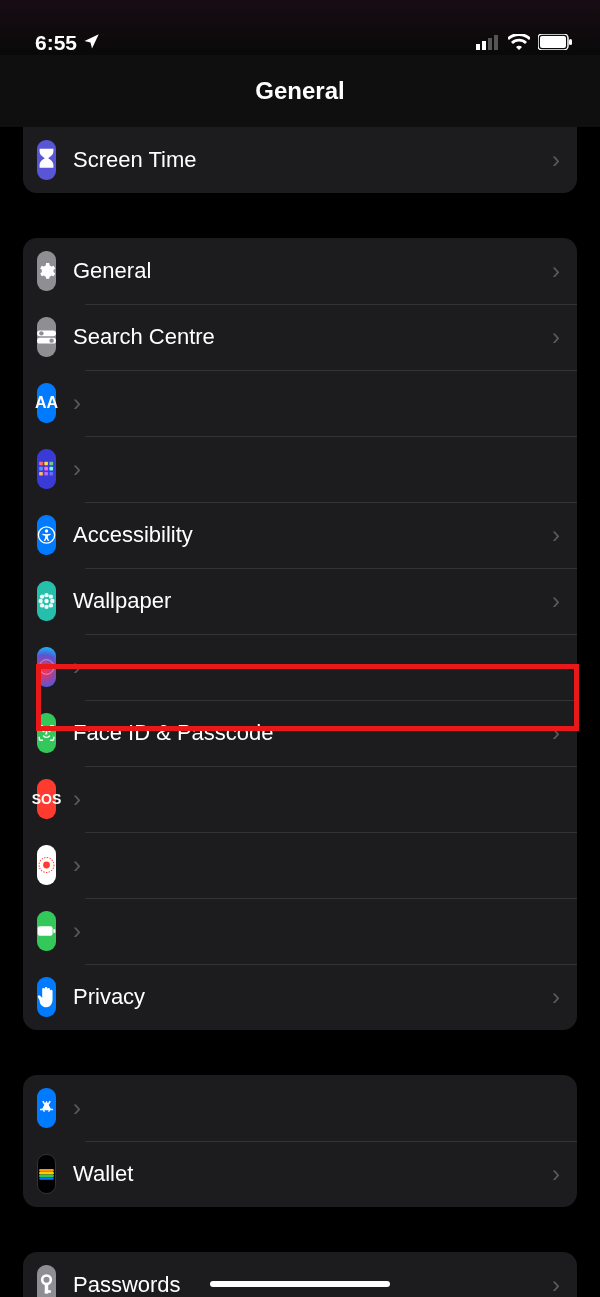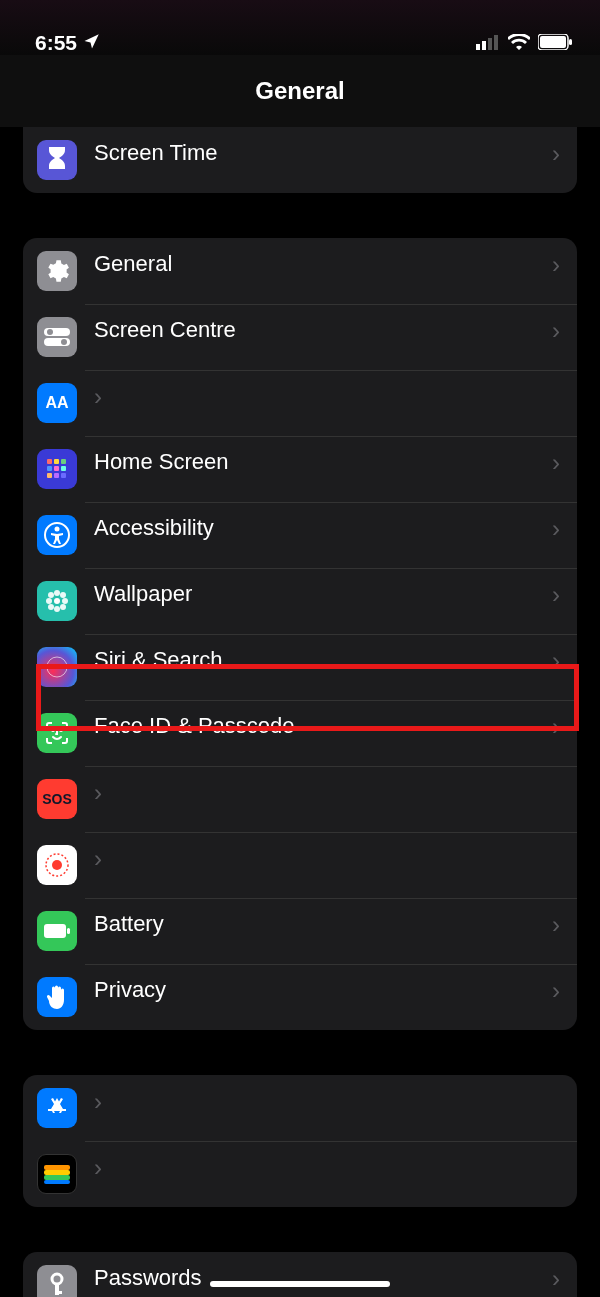--- a/index.html
+++ b/index.html
@@ -37,36 +37,36 @@
     .group {
       margin: 0 23px 45px 23px;
       background: #1c1c1e;
       border-radius: 14px;
       overflow: hidden;
     }
     .group:first-of-type { margin-top: 0; }
     .group.top-partial { border-top-left-radius: 0; border-top-right-radius: 0; }
     .row {
       display: flex;
-      align-items: flex-start;
+      align-items: center;
       padding: 13px 17px 13px 14px;
       min-height: 62px;
       position: relative;
     }
     .row + .row::before {
       content: "";
       position: absolute;
       top: 0;
       left: 62px;
       right: 0;
       height: 1px;
       background: #333;
     }
     .icon-wrap {
-      width: 40px;
+      width: 19px;
       height: 40px;
       border-radius: 9px;
       display: flex;
       align-items: center;
       justify-content: center;
       margin-right: 17px;
       flex-shrink: 0;
     }
     .row-label {
       flex: 1;
@@ -170,21 +170,21 @@
   </div>
   <div class="row">
     <div class="icon-wrap bg-gray">
       <svg width="26" height="22" viewBox="0 0 26 22">
           <rect x="0" y="2" width="26" height="8" rx="4" fill="#fff"></rect>
           <circle cx="6" cy="6" r="3" fill="#8e8e93"></circle>
           <rect x="0" y="12" width="26" height="8" rx="4" fill="#fff"></rect>
           <circle cx="20" cy="16" r="3" fill="#8e8e93"></circle>
         </svg>
     </div>
-    <span class="row-label">Screen Centre</span>
+    <span class="row-label">Search Centre</span>
     <span class="chevron">›</span>
   </div>
   <div class="row">
     <div class="icon-wrap bg-blue">
       <span style="color:#fff;font-size:16px;font-weight:700;">AA</span>
     </div>
     <span class="chevron">›</span>
   </div>
   <div class="row">
     <div class="icon-wrap bg-blue" style="background:#3a3ad6;">
@@ -193,21 +193,20 @@
           <rect x="10" y="3" width="5" height="5" rx="1" fill="#ffd93d"></rect>
           <rect x="17" y="3" width="5" height="5" rx="1" fill="#6bcf7f"></rect>
           <rect x="3" y="10" width="5" height="5" rx="1" fill="#4d96ff"></rect>
           <rect x="10" y="10" width="5" height="5" rx="1" fill="#ff6bcf"></rect>
           <rect x="17" y="10" width="5" height="5" rx="1" fill="#6bffe6"></rect>
           <rect x="3" y="17" width="5" height="5" rx="1" fill="#ffb86b"></rect>
           <rect x="10" y="17" width="5" height="5" rx="1" fill="#b86bff"></rect>
           <rect x="17" y="17" width="5" height="5" rx="1" fill="#6b6bff"></rect>
         </svg>
     </div>
-    <span class="row-label">Home Screen</span>
     <span class="chevron">›</span>
   </div>
   <div class="row">
     <div class="icon-wrap bg-blue">
       <svg width="28" height="28" viewBox="0 0 28 28">
           <circle cx="14" cy="14" r="12" fill="none" stroke="#fff" stroke-width="2"></circle>
           <circle cx="14" cy="8" r="2.5" fill="#fff"></circle>
           <path d="M8 12l6 1 6-1v2l-4 1v3l2 5h-2l-2-4-2 4h-2l2-5v-3l-4-1z" fill="#fff"></path>
         </svg>
     </div>
@@ -230,58 +229,56 @@
     </div>
     <span class="row-label">Wallpaper</span>
     <span class="chevron">›</span>
   </div>
   <div class="row">
     <div class="icon-wrap bg-siri">
       <svg width="26" height="26" viewBox="0 0 26 26">
           <circle cx="13" cy="13" r="10" fill="none" stroke="#fff" stroke-width="1" opacity="0.6"></circle>
         </svg>
     </div>
-    <span class="row-label">Siri &amp; Search</span>
     <span class="chevron">›</span>
   </div>
   <div class="row">
     <div class="icon-wrap bg-green">
       <svg width="26" height="26" viewBox="0 0 26 26" fill="none" stroke="#fff" stroke-width="2">
           <path d="M3 8V5a2 2 0 012-2h3M23 8V5a2 2 0 00-2-2h-3M3 18v3a2 2 0 002 2h3M23 18v3a2 2 0 01-2 2h-3"></path>
           <circle cx="9" cy="10" r="1" fill="#fff"></circle>
           <circle cx="17" cy="10" r="1" fill="#fff"></circle>
           <path d="M13 10v4h-1M9 17c1 1 3 2 4 2s3-1 4-2" stroke-linecap="round"></path>
         </svg>
     </div>
     <span class="row-label">Face ID &amp; Passcode</span>
     <span class="chevron">›</span>
   </div>
   <div class="row">
     <div class="icon-wrap bg-red">
-      <span style="color:#0f172a;font-size:14px;font-weight:800;">SOS</span>
+      <span style="color:#ffffff;font-size:14px;font-weight:800;">SOS</span>
     </div>
     <span class="chevron">›</span>
   </div>
   <div class="row">
     <div class="icon-wrap bg-white">
       <svg width="28" height="28" viewBox="0 0 28 28">
           <circle cx="14" cy="14" r="11" fill="none" stroke="#ff3b30" stroke-width="1.5" stroke-dasharray="2 2"></circle>
           <circle cx="14" cy="14" r="5" fill="#ff3b30"></circle>
         </svg>
     </div>
     <span class="chevron">›</span>
   </div>
   <div class="row">
     <div class="icon-wrap bg-green">
       <svg width="28" height="16" viewBox="0 0 28 16">
           <rect x="1" y="1" width="22" height="14" rx="3" fill="#fff"></rect>
           <rect x="24" y="5" width="3" height="6" rx="1.5" fill="#fff"></rect>
         </svg>
     </div>
-    <span class="row-label">Battery</span>
     <span class="chevron">›</span>
   </div>
   <div class="row">
     <div class="icon-wrap bg-blue">
       <svg width="22" height="26" viewBox="0 0 22 26" fill="#fff">
           <path d="M6 12V4a1.5 1.5 0 013 0v7V3a1.5 1.5 0 013 0v8V4a1.5 1.5 0 013 0v8V6a1.5 1.5 0 013 0v10c0 5-3 9-7 9s-8-3-8-8l-2-4a1.5 1.5 0 012.5-1.5L6 14z"></path>
         </svg>
     </div>
     <span class="row-label">Privacy</span>
     <span class="chevron">›</span>
@@ -299,20 +296,21 @@
   </div>
   <div class="row">
     <div class="icon-wrap bg-wallet">
       <svg width="30" height="24" viewBox="0 0 30 24">
           <rect x="2" y="3" width="26" height="5" rx="2" fill="#ff9500"></rect>
           <rect x="2" y="8" width="26" height="5" rx="2" fill="#ffcc00"></rect>
           <rect x="2" y="13" width="26" height="5" rx="2" fill="#34c759"></rect>
           <rect x="2" y="18" width="26" height="4" rx="2" fill="#007aff"></rect>
         </svg>
     </div>
+    <span class="row-label">Wallet</span>
     <span class="chevron">›</span>
   </div>
 </div>
 
 <div class="group" style="margin-bottom:0;">
   <div class="row">
     <div class="icon-wrap bg-gray">
       <svg width="22" height="26" viewBox="0 0 22 26" fill="#fff">
           <circle cx="11" cy="7" r="5" fill="none" stroke="#fff" stroke-width="3"></circle>
           <rect x="9" y="11" width="4" height="12"></rect>

